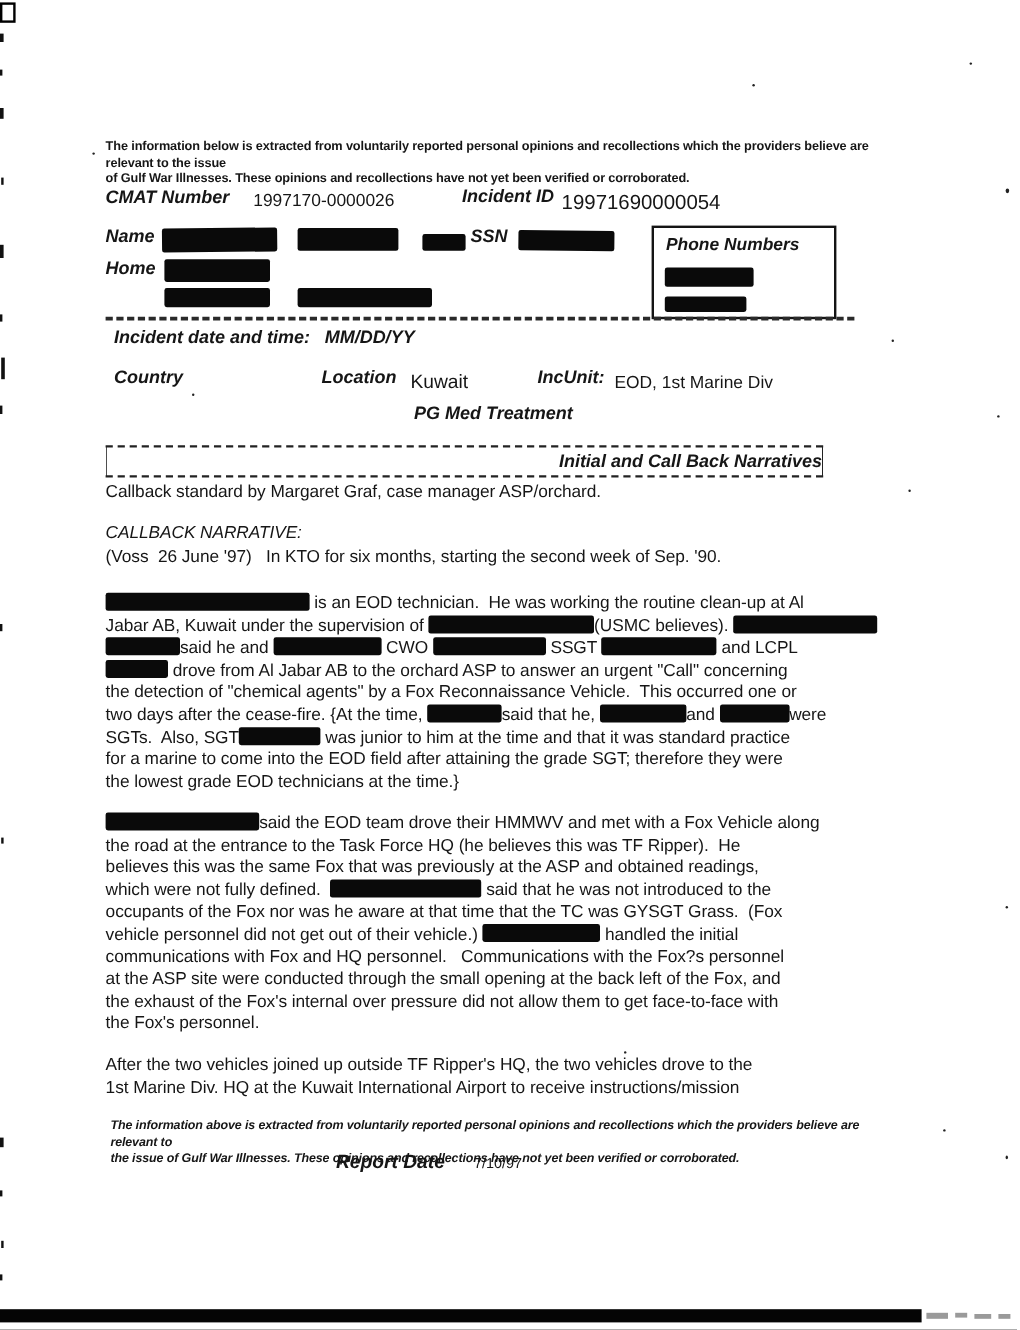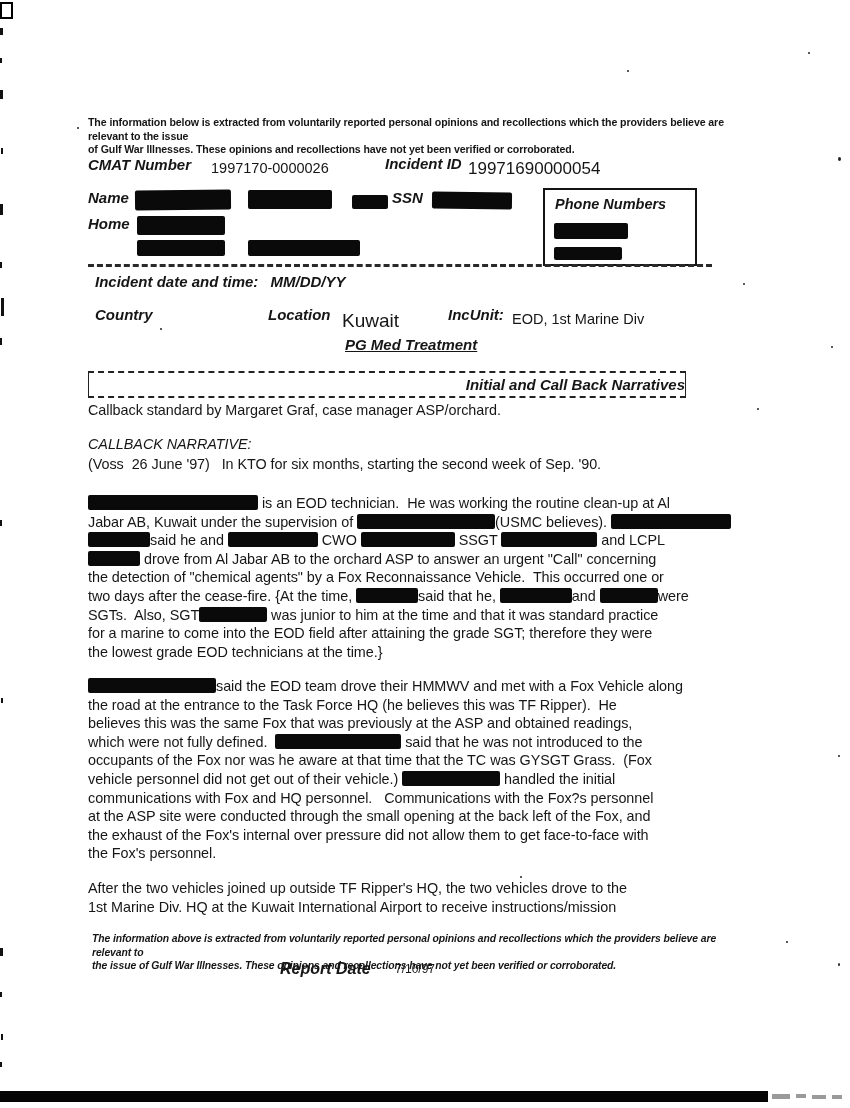--- a/index.html
+++ b/index.html
@@ -106,24 +106,24 @@
 
   <div class="sep-dash"></div>
 
   <div class="abs fld" style="left:95px;top:273px;">
     <span class="lbl">Incident date and time:</span>
     <span class="lbl" style="margin-left:8px;margin-top:32px;">MM/DD/YY</span>
   </div>
 
   <div class="abs lbl fld" style="left:95px;top:306px;">Country</div>
   <div class="abs lbl fld" style="left:268px;top:306px;">Location</div>
-  <div class="abs val" style="left:342px;top:310px;font-size:19px;">Kuwait</div>
+  <div class="abs val" style="left:342px;top:310px;font-size:16px;">Kuwait</div>
   <div class="abs lbl fld" style="left:448px;top:306px;">IncUnit:</div>
   <div class="abs val" style="left:512px;top:311px;font-size:14.5px;">EOD, 1st Marine Div</div>
-  <div class="abs lbl fld" style="left:345px;top:336px;text-decoration:underline;">PG Med Treatment</div>
+  <div class="abs lbl fld" style="left:345px;top:336px;">PG Med Treatment</div>
 
   <div class="section-box">
     <span class="lbl">Initial and Call Back Narratives</span>
   </div>
 
   <div class="abs body-txt" style="left:88px;top:402px;">Callback standard by Margaret Graf, case manager ASP/orchard.</div>
   <div class="abs body-txt" style="left:88px;top:436px;font-style:italic;">CALLBACK NARRATIVE:</div>
   <div class="abs tline" style="left:88px;top:455px;">(Voss  26 June '97)   In KTO for six months, starting the second week of Sep. '90.</div>
 
   <div id="paragraphs">

